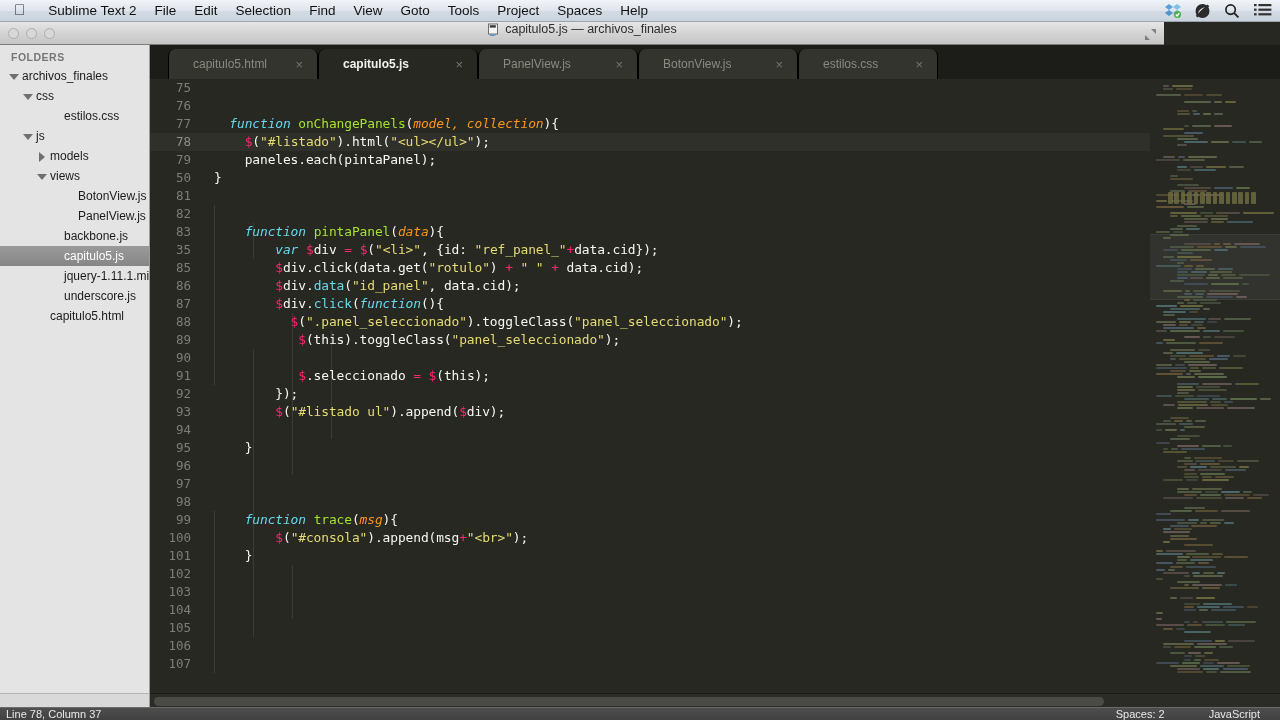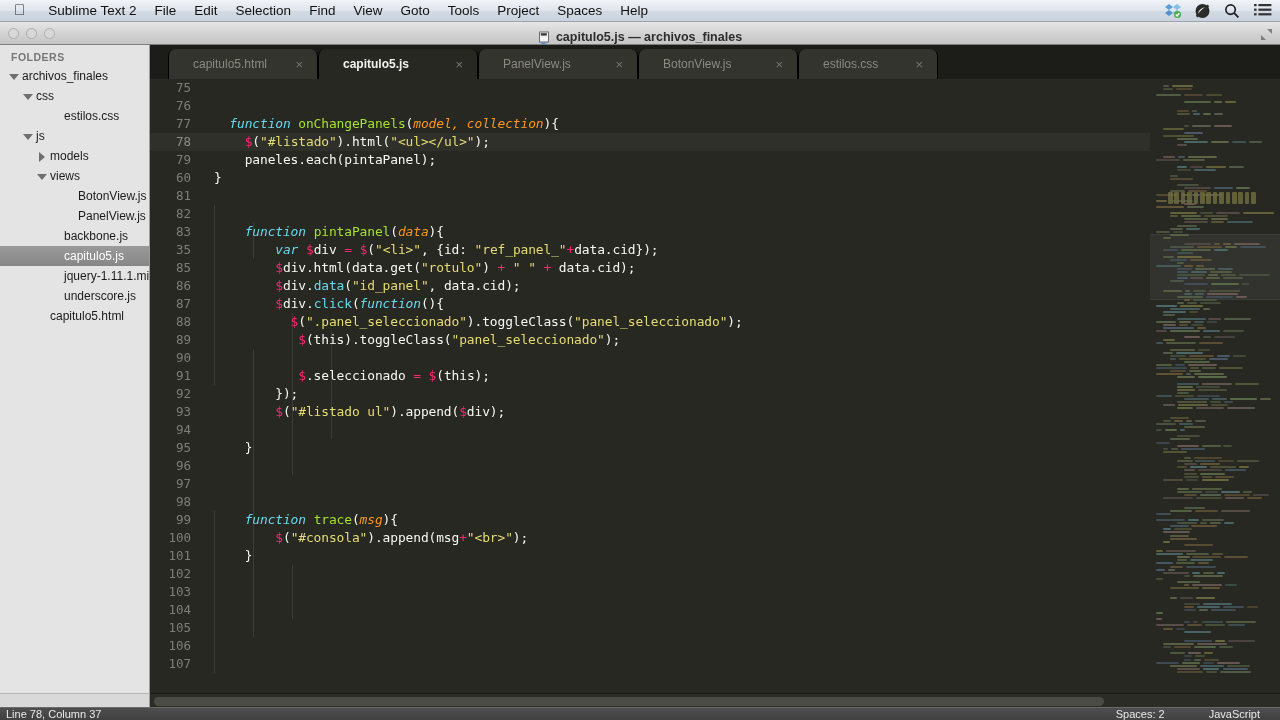--- a/index.html
+++ b/index.html
@@ -24,24 +24,24 @@
   .mb-item {
     font-size: 13.5px; color: #111; padding: 0 9px; line-height: 22px;
     white-space: nowrap;
   }
   .mb-item.app-name { font-weight: normal; }
   #menubar-right { margin-left: auto; display: flex; align-items: center; padding-right: 8px; gap: 12px; }
   .mb-icon { width: 18px; height: 16px; position: relative; }
 
   
   #titlebar {
-    position: absolute; top: 22px; left: 0; width: 1280px; height: 23px;
+    position: absolute; top: 22px; left: 0; width: 1164px; height: 23px;
     background: linear-gradient(to bottom, #e6e6e6 0%, #d2d2d2 55%, #c5c5c5 100%);
     border-bottom: 1px solid #7d7d7d;
-    display: flex; align-items: flex-end; justify-content: center; font-weight: bold;
+    display: flex; align-items: flex-start; justify-content: center;
   }
   #traffic { position: absolute; left: 8px; top: 6px; display: flex; gap: 7px; }
   .tl { width: 11px; height: 11px; border-radius: 50%;
         background: #d8d8d8; border: 1px solid #adadad; }
   #title-text {
     font-size: 12.5px; color: #2d2d2d; display: flex; align-items: center; gap: 5px;
   }
   #title-doc-icon { width: 13px; height: 13px; position: relative; display: inline-block; }
   #fullscreen-btn { position: absolute; right: 7px; top: 5px; width: 13px; height: 13px; opacity: .55; }
 
@@ -337,21 +337,21 @@
       </div>
     </div>
 
   <div id="editor">
     <div id="gutter">
         <div class="gnum">75</div>
         <div class="gnum">76</div>
         <div class="gnum">77</div>
         <div class="gnum cur">78</div>
         <div class="gnum">79</div>
-        <div class="gnum">60</div>
+        <div class="gnum">50</div>
         <div class="gnum">81</div>
         <div class="gnum">82</div>
         <div class="gnum">83</div>
         <div class="gnum">35</div>
         <div class="gnum">85</div>
         <div class="gnum">86</div>
         <div class="gnum">87</div>
         <div class="gnum">88</div>
         <div class="gnum">89</div>
         <div class="gnum">90</div>
@@ -387,21 +387,21 @@
         <div class="cline">&nbsp;</div>
         <div class="cline">&nbsp;</div>
         <div class="cline"><span class="k-txt">  </span><span class="k-kw">function</span><span class="k-txt"> </span><span class="k-fn">onChangePanels</span><span class="k-txt">(</span><span class="k-param">model, collection</span><span class="k-txt">){</span></div>
         <div class="cline cur"><span class="k-txt">    </span><span class="k-dollar">$</span><span class="k-txt">(</span><span class="k-str">"#listado"</span><span class="k-txt">).html(</span><span class="k-str">"&lt;ul&gt;&lt;/ul&gt;"</span><span class="k-txt">);</span></div>
         <div class="cline"><span class="k-txt">    paneles.each(pintaPanel);</span></div>
         <div class="cline"><span class="k-txt">}</span></div>
         <div class="cline">&nbsp;</div>
         <div class="cline">&nbsp;</div>
         <div class="cline"><span class="k-txt">    </span><span class="k-kw">function</span><span class="k-txt"> </span><span class="k-fn">pintaPanel</span><span class="k-txt">(</span><span class="k-param">data</span><span class="k-txt">){</span></div>
         <div class="cline"><span class="k-txt">        </span><span class="k-kw">var</span><span class="k-txt"> </span><span class="k-dollar">$</span><span class="k-txt">div </span><span class="k-dollar">=</span><span class="k-txt"> </span><span class="k-dollar">$</span><span class="k-txt">(</span><span class="k-str">"&lt;li&gt;"</span><span class="k-txt">, {id: </span><span class="k-str">"ref_panel_"</span><span class="k-dollar">+</span><span class="k-txt">data.cid});</span></div>
-        <div class="cline"><span class="k-txt">        </span><span class="k-dollar">$</span><span class="k-txt">div.html(data.get(</span><span class="k-str">"rotulo"</span><span class="k-txt">) </span><span class="k-dollar">+</span><span class="k-txt"> </span><span class="k-str">" "</span><span class="k-txt"> </span><span class="k-dollar">+</span><span class="k-txt"> data.cid);</span></div>
+        <div class="cline"><span class="k-txt">        </span><span class="k-dollar">$</span><span class="k-txt">div.click(data.get(</span><span class="k-str">"rotulo"</span><span class="k-txt">) </span><span class="k-dollar">+</span><span class="k-txt"> </span><span class="k-str">" "</span><span class="k-txt"> </span><span class="k-dollar">+</span><span class="k-txt"> data.cid);</span></div>
         <div class="cline"><span class="k-txt">        </span><span class="k-dollar">$</span><span class="k-txt">div.</span><span class="k-prop">data</span><span class="k-txt">(</span><span class="k-str">"id_panel"</span><span class="k-txt">, data.cid);</span></div>
         <div class="cline"><span class="k-txt">        </span><span class="k-dollar">$</span><span class="k-txt">div.</span><span class="k-prop">click</span><span class="k-txt">(</span><span class="k-kw">function</span><span class="k-txt">(){</span></div>
         <div class="cline"><span class="k-txt">          </span><span class="k-dollar">$</span><span class="k-txt">(</span><span class="k-str">".panel_seleccionado"</span><span class="k-txt">).toggleClass(</span><span class="k-str">"panel_seleccionado"</span><span class="k-txt">);</span></div>
         <div class="cline"><span class="k-txt">           </span><span class="k-dollar">$</span><span class="k-txt">(this).toggleClass(</span><span class="k-str">"panel_seleccionado"</span><span class="k-txt">);</span></div>
         <div class="cline">&nbsp;</div>
         <div class="cline"><span class="k-txt">           </span><span class="k-dollar">$</span><span class="k-txt">.seleccionado </span><span class="k-dollar">=</span><span class="k-txt"> </span><span class="k-dollar">$</span><span class="k-txt">(this);</span></div>
         <div class="cline"><span class="k-txt">        });</span></div>
         <div class="cline"><span class="k-txt">        </span><span class="k-dollar">$</span><span class="k-txt">(</span><span class="k-str">"#listado ul"</span><span class="k-txt">).append(</span><span class="k-dollar">$</span><span class="k-txt">div);</span></div>
         <div class="cline">&nbsp;</div>
         <div class="cline"><span class="k-txt">    }</span></div>

